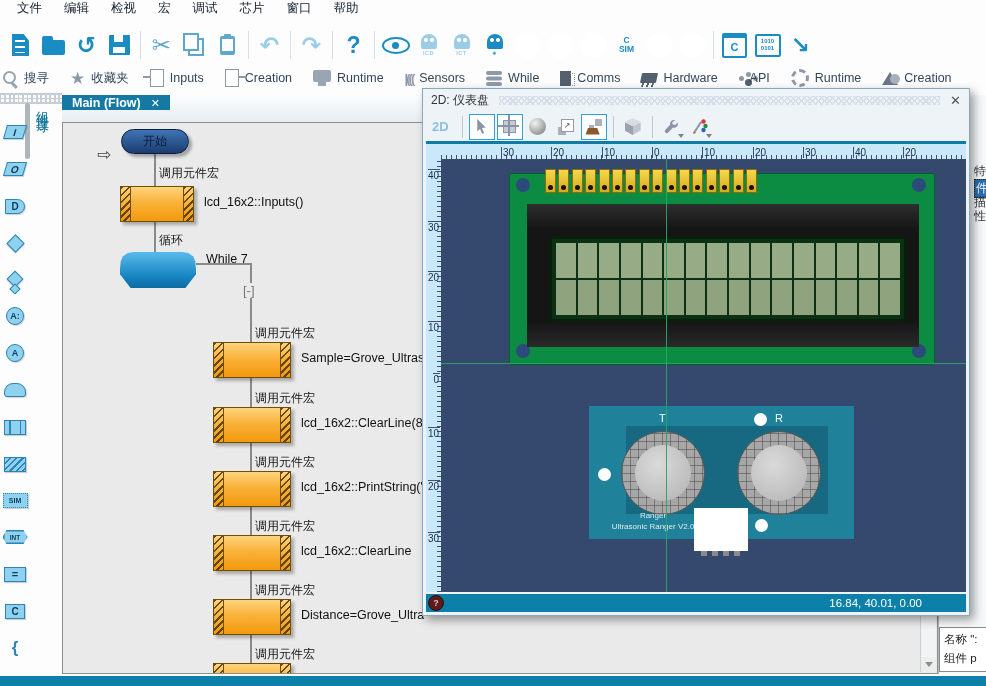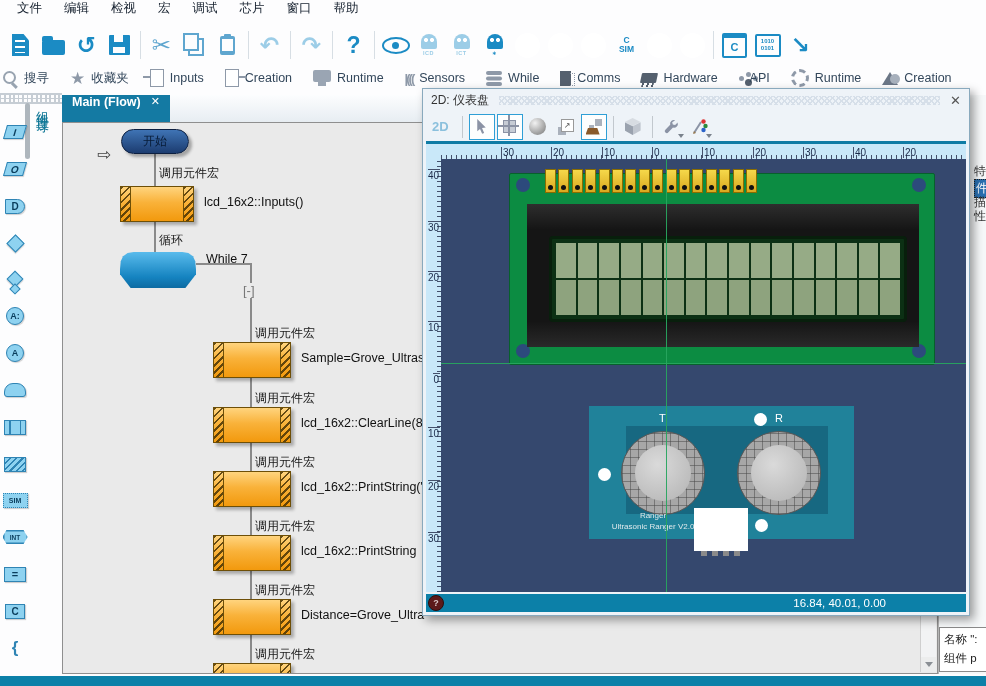--- a/index.html
+++ b/index.html
@@ -87,21 +87,21 @@
   .ps-macro::before,.ps-macro::after{content:"";position:absolute;top:0;bottom:0;width:1.5px;background:#2f84b4}
   .ps-macro::before{left:4px}.ps-macro::after{right:4px}
   .ps-hatch{width:22px;height:15px;background:repeating-linear-gradient(135deg,#8ed2f0 0 3px,#2f84b4 3px 4.5px)}
   .ps-simbox{width:25px;height:15px;border-style:dotted;font-size:7px;letter-spacing:0}
   .ps-hex{width:25px;height:14px;clip-path:polygon(16% 0,84% 0,100% 50%,84% 100%,16% 100%,0 50%);border:none;box-shadow:inset 0 0 0 1.5px #2f84b4;font-size:6.5px}
   .ps-calc{width:22px;height:15px;font-size:11px}
   .ps-cbox{width:20px;height:15px;font-size:10px}
   .ps-bracket{width:20px;height:20px;background:none;border:none;box-shadow:none;font-size:17px;color:#2f84b4}
   
   #tabstrip{position:absolute;left:62px;top:95px;width:876px;height:27px;background:linear-gradient(#fcfdfe,#e7edf2)}
-  #tab-main{position:absolute;left:0;top:0;height:27px;padding:0 10px;background:#147aa3;color:#fff;display:flex;align-items:flex-start;font-weight:bold;font-size:12.5px}
+  #tab-main{position:absolute;left:0;top:0;height:15px;padding:0 10px;background:#147aa3;color:#fff;display:flex;align-items:flex-end;font-weight:bold;font-size:12.5px}
   #tab-main .tclose{margin-left:10px;font-weight:bold;font-size:11px}
   #flowcanvas{position:absolute;left:62px;top:122px;width:876px;height:552px;background:#eaeaea;border:1px solid #8f8f8f;box-sizing:border-box;overflow:hidden}
   .fline{position:absolute;background:#8a8a8a;z-index:1}
   .flabel{position:absolute;font-size:12px;color:#161616;z-index:2;white-space:nowrap}
   .ftext{position:absolute;font-size:12.5px;color:#111;z-index:2;white-space:nowrap}
   .oval{position:absolute;width:68px;height:25px;border-radius:13px;display:flex;align-items:center;justify-content:center;
     background:linear-gradient(180deg,#3f74b5,#1c3c70);border:1px solid #0c1f40;color:#071a35;font-size:12px;
     box-shadow:3px 3px 3px rgba(0,0,0,.3);z-index:2;box-sizing:border-box}
   .hblock{position:absolute;height:36px;background:linear-gradient(180deg,#ffd47e 0%,#f9b23a 45%,#f2990d 100%);
     border:1px solid #6e4f07;box-shadow:3px 3px 3px rgba(0,0,0,.28);z-index:2;box-sizing:border-box}
@@ -186,21 +186,21 @@
   .xducer::after{content:"";position:absolute;left:13px;top:13px;right:13px;bottom:13px;border-radius:50%;
     background:radial-gradient(circle at 40% 35%,#dadada,#b2b2b2)}
   .slabel{position:absolute;color:#fff;font-size:11px}
   .shole{position:absolute;width:13px;height:13px;border-radius:50%;background:#fff}
   #sensor-text{position:absolute;left:8px;top:104px;width:112px;text-align:center;font-size:8px;line-height:11px;color:#dfe9ec}
   #connector{position:absolute;left:253px;top:349px;width:54px;height:43px;background:#fff;z-index:3}
   #connector::after{content:"";position:absolute;left:7px;bottom:-5px;width:40px;height:5px;
     background:repeating-linear-gradient(90deg,#8a8a8a 0 6px,transparent 6px 11px)}
   
   #w2d-status{position:absolute;left:3px;right:3px;bottom:3px;height:18px;background:#0c80a8;display:flex;align-items:center}
-  #w2d-status .coords{margin-left:auto;margin-right:80px;color:#fff;font-size:11.5px}
+  #w2d-status .coords{margin-left:auto;margin-right:44px;color:#fff;font-size:11.5px}
   #w2d-status .helpdot{margin-left:2px;width:14px;height:14px;border-radius:50%;background:#5c1a1a;border:1px solid #2c0d0d;
     color:#d9c8c8;font-size:9px;font-weight:bold;display:flex;align-items:center;justify-content:center}
 </style>
 </head>
 <body>
 
 <div id="menubar">
     <div class="mitem">文件</div>
     <div class="mitem">编辑</div>
     <div class="mitem">检视</div>
@@ -429,21 +429,21 @@
       <div class="hblock" style="left: 150px; top: 219px; width: 78px;"></div>
       <div class="ftext" style="left: 238px; top: 228px;">Sample=Grove_Ultras</div>
       <div class="flabel" style="left: 192px; top: 267px;">调用元件宏</div>
       <div class="hblock" style="left: 150px; top: 284px; width: 78px;"></div>
       <div class="ftext" style="left: 238px; top: 293px;">lcd_16x2::ClearLine(8</div>
       <div class="flabel" style="left: 192px; top: 331px;">调用元件宏</div>
       <div class="hblock" style="left: 150px; top: 348px; width: 78px;"></div>
       <div class="ftext" style="left: 238px; top: 357px;">lcd_16x2::PrintString("</div>
       <div class="flabel" style="left: 192px; top: 395px;">调用元件宏</div>
       <div class="hblock" style="left: 150px; top: 412px; width: 78px;"></div>
-      <div class="ftext" style="left: 238px; top: 421px;">lcd_16x2::PrintString</div>
+      <div class="ftext" style="left: 238px; top: 421px;">lcd_16x2::ClearLine</div>
       <div class="flabel" style="left: 192px; top: 459px;">调用元件宏</div>
       <div class="hblock" style="left: 150px; top: 476px; width: 78px;"></div>
       <div class="ftext" style="left: 238px; top: 485px;">Distance=Grove_Ultra</div>
       <div class="flabel" style="left: 192px; top: 523px;">调用元件宏</div>
       <div class="hblock" style="left: 150px; top: 540px; width: 78px;"></div>
       <div class="ftext" style="left: 238px; top: 549px;">lcd_16x2::ClearLine(1)</div>
     </div>
 
   <div class="vsb">
     <div class="btn up">

